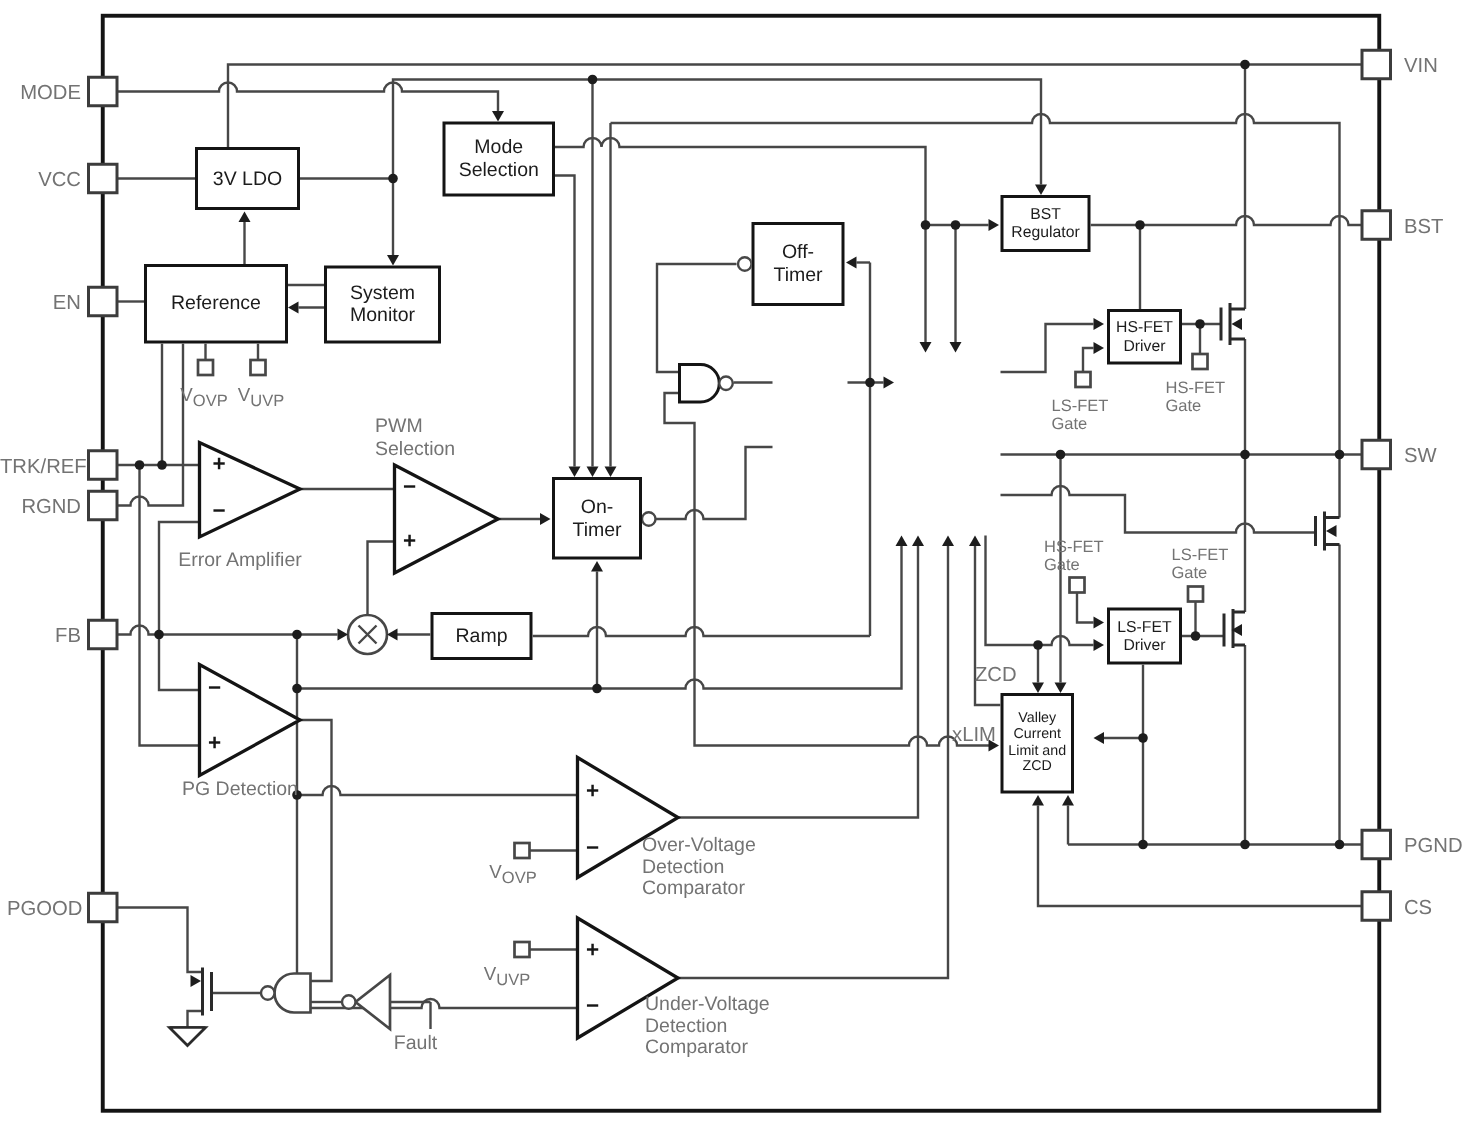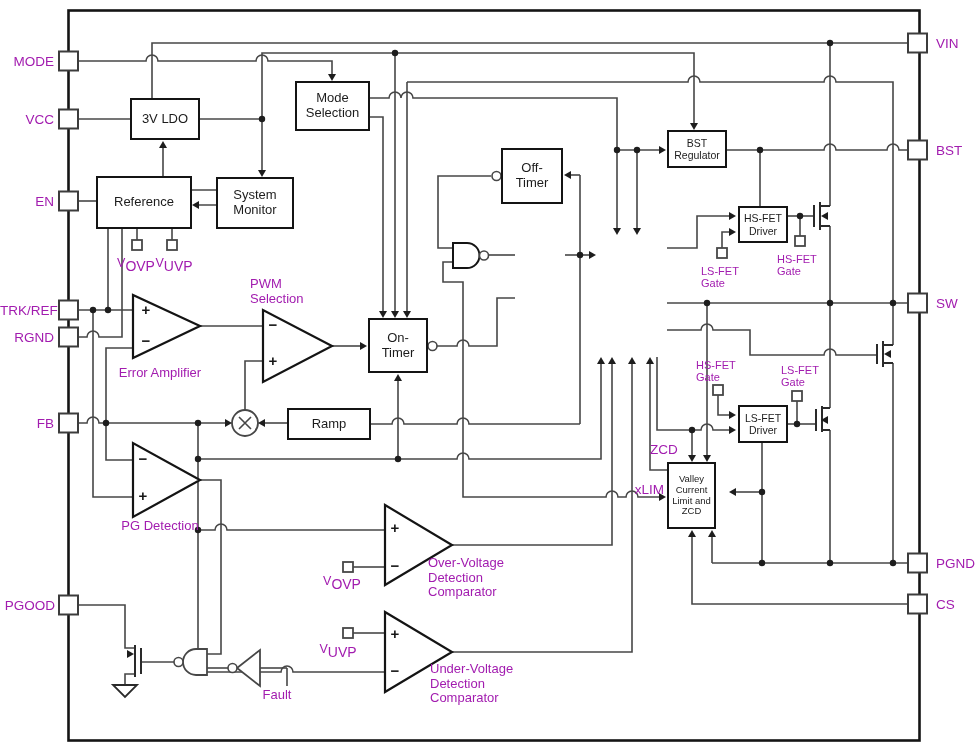--- a/index.html
+++ b/index.html
@@ -4,29 +4,29 @@
 <style>
   html,body{margin:0;padding:0;background:#fff;}
   #canvas{position:relative;width:978px;height:754px;background:#fff;overflow:hidden;
           font-family:"Liberation Sans", sans-serif;}
   svg{position:absolute;left:0;top:0;}
   .wire{stroke:#474747;stroke-width:1.6;fill:none;}
   .shape{stroke:#141414;stroke-width:2.2;fill:#fff;}
   .thin{stroke:#474747;stroke-width:1.6;fill:#fff;}
   .dot{fill:#1d1d1d;stroke:none;}
   .ah{fill:#1d1d1d;stroke:none;}
-  .lbl{position:absolute;color:#a21caf;white-space:pre-line;line-height:1.12;}
+  .lbl{position:absolute;color:#737373;white-space:pre-line;line-height:1.12;}
   .pinlbl{font-size:13.5px;}
   .r{text-align:right;}
   .c{text-align:center;}
   .blk{position:absolute;background:#fff;border:2.4px solid #141414;box-sizing:border-box;
        display:flex;align-items:center;justify-content:center;text-align:center;
        color:#1c1c1c;white-space:pre-line;line-height:1.15;}
   .sign{position:absolute;font-size:15px;font-weight:700;color:#161616;width:14px;text-align:center;line-height:14px;}
-  .sub{font-size:14px;vertical-align:sub;line-height:1;text-align:center;}
+  .sub{font-size:11px;vertical-align:sub;line-height:1;text-align:center;}
   .vlbl{font-size:12.5px;}
 </style>
 </head>
 <body>
 
 <div id="canvas">
 
 <svg width="978" height="754" viewBox="0 0 978 754">
 
   <rect x="68.5" y="10.5" width="851" height="730" fill="none" stroke="#141414" stroke-width="2.6"></rect>
@@ -257,21 +257,21 @@
 <div class="blk" style="left:130px;top:98px;width:70px;height:42px;font-size:13px">3V LDO</div>
 <div class="blk" style="left:96px;top:176px;width:96px;height:53px;font-size:13px">Reference</div>
 <div class="blk" style="left:216px;top:177px;width:78px;height:52px;font-size:13px">System
 Monitor</div>
 <div class="blk" style="left:295px;top:81px;width:75px;height:50px;font-size:13px">Mode
 Selection</div>
 <div class="blk" style="left:501px;top:148px;width:62px;height:56px;font-size:13px">Off-
 Timer</div>
 <div class="blk" style="left:368px;top:318px;width:60px;height:55px;font-size:13px">On-
 Timer</div>
-<div class="blk" style="left:287px;top:408px;width:84px;height:32px;font-size:13px">Ramp</div>
+<div class="blk" style="left:287px;top:408px;width:68px;height:32px;font-size:13px">Ramp</div>
 <div class="blk" style="left:667px;top:130px;width:60px;height:38px;font-size:10.5px">BST
 Regulator</div>
 <div class="blk" style="left:738px;top:206px;width:50px;height:37px;font-size:10.5px">HS-FET
 Driver</div>
 <div class="blk" style="left:738px;top:405px;width:50px;height:38px;font-size:10.5px">LS-FET
 Driver</div>
 <div class="blk" style="left:667px;top:462px;width:49px;height:67px;font-size:9.5px">Valley
 Current
 Limit and
 ZCD</div>

